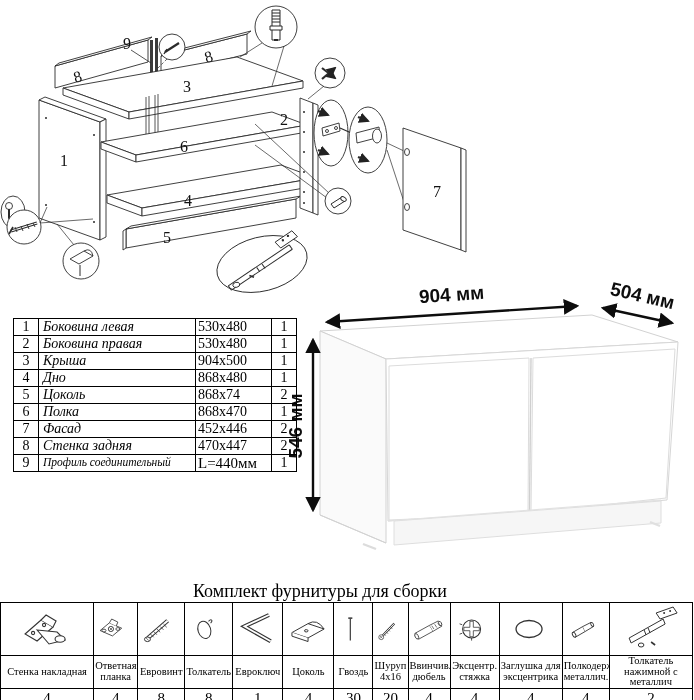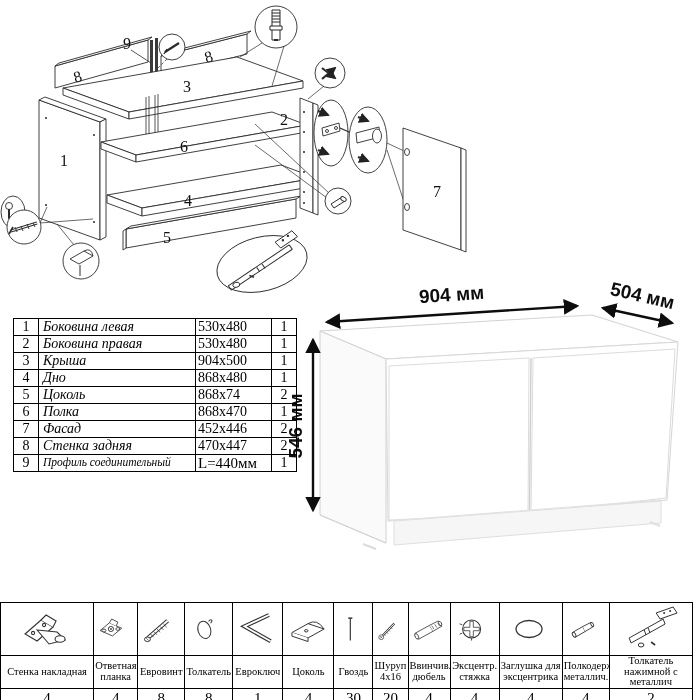--- a/index.html
+++ b/index.html
@@ -404,20 +404,21 @@
         </tr>
         <tr class="small-row">
           <td class="pt-num">9</td>
           <td class="pt-name">Профиль соединительный</td>
           <td class="pt-size">L=440мм</td>
           <td class="pt-qty">1</td>
         </tr>
       </tbody>
   </table>
 
+  <div id="hw-title" class="abs">Комплект фурнитуры для сборки</div>
 
   <table id="hw-table" class="abs">
     <colgroup id="hw-cols">
         <col class="hc0">
         <col class="hc1">
         <col class="hc2">
         <col class="hc3">
         <col class="hc4">
         <col class="hc5">
         <col class="hc6">

